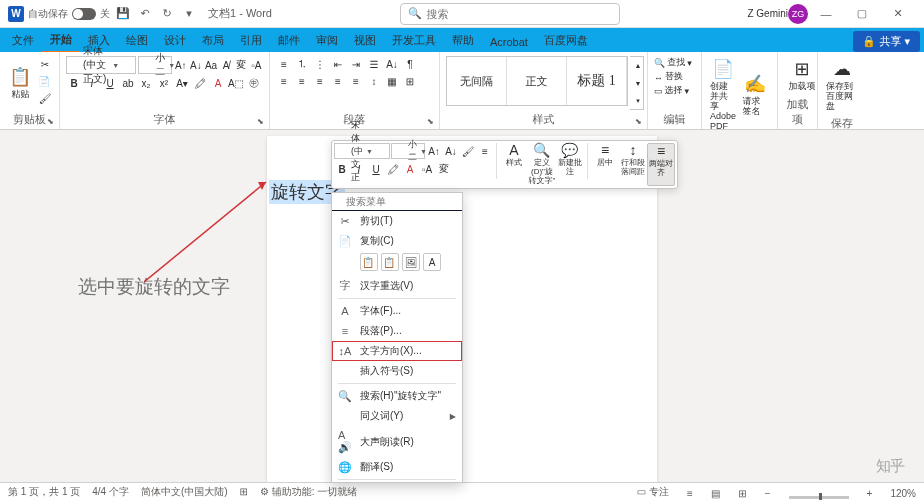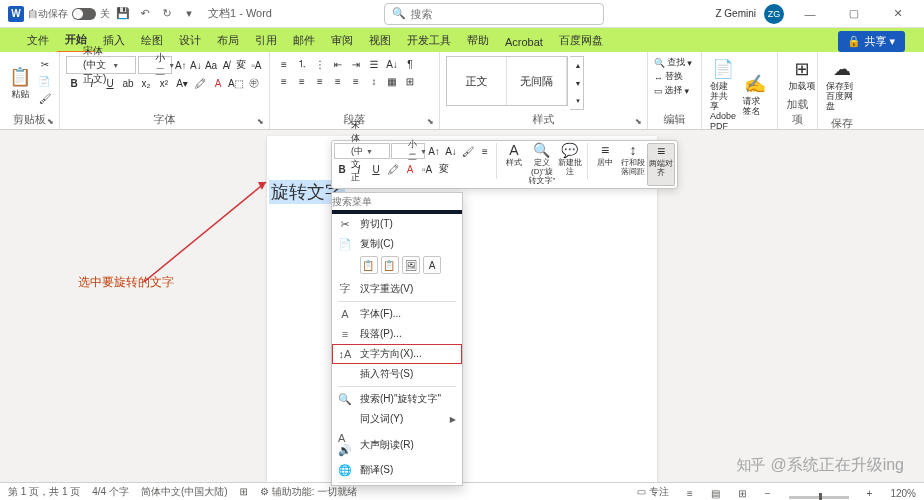--- a/index.html
+++ b/index.html
@@ -8,26 +8,26 @@
 
 .titlebar { height: 28px; background: #fff; display: flex; align-items: center; padding: 0 8px; border-bottom: 1px solid #e1dfdd; }
 .titlebar .left { display: flex; align-items: center; gap: 4px; }
 .word-icon { width: 16px; height: 16px; background: #185abd; color: #fff; display: flex; align-items: center; justify-content: center; font-size: 10px; font-weight: bold; border-radius: 2px; }
 .autosave { display: flex; align-items: center; gap: 4px; font-size: 10px; color: #605e5c; }
 .toggle { width: 24px; height: 12px; background: #605e5c; border-radius: 6px; position: relative; }
 .toggle::after { content: ''; position: absolute; left: 1px; top: 1px; width: 10px; height: 10px; background: #fff; border-radius: 50%; }
 .qat-btn { width: 18px; height: 18px; display: flex; align-items: center; justify-content: center; color: #605e5c; font-size: 11px; }
 .search-box { margin: 0 auto; display: flex; align-items: center; gap: 4px; border: 1px solid #c8c6c4; border-radius: 4px; padding: 2px 8px; width: 220px; height: 22px; background: #fff; }
 .search-box input { border: none; outline: none; width: 100%; font-size: 11px; }
-.title-right { display: flex; align-items: center; gap: 8px; }
-.avatar { width: 20px; height: 20px; border-radius: 50%; background: #0369a1; color: #fff; display: flex; align-items: center; justify-content: center; font-size: 9px; }
+.title-right { display: flex; align-items: center; }
+.avatar { width: 20px; height: 20px; border-radius: 50%; background: #a21caf; color: #fff; display: flex; align-items: center; justify-content: center; font-size: 9px; }
 .win-btn { width: 36px; height: 28px; display: flex; align-items: center; justify-content: center; color: #605e5c; }
 
 
-.tabs { height: 24px; background: #bef264; display: flex; align-items: flex-end; padding: 0 19px; }
+.tabs { height: 24px; background: #0ea5e9; display: flex; align-items: flex-end; padding: 0 4px; }
 .tab { padding: 4px 8px; font-size: 11px; color: #323130; cursor: pointer; }
 .tab.active { border-bottom: 1px solid #f97316; font-weight: 600; }
 .share-btn { margin-left: auto; background: #185abd; color: #fff; padding: 3px 10px; border-radius: 3px; font-size: 11px; display: flex; align-items: center; gap: 3px; }
 
 
 .ribbon { height: 78px; background: #fff; display: flex; border-bottom: 1px solid #d2d0ce; }
 .ribbon-group { border-right: 1px solid #e1dfdd; padding: 4px 6px 2px; display: flex; flex-direction: column; position: relative; }
 .ribbon-group-title { font-size: 11px; color: #605e5c; text-align: center; margin-top: auto; padding-top: 2px; }
 .ribbon-group-content { display: flex; gap: 2px; flex: 1; }
 .launcher { position: absolute; right: 2px; bottom: 2px; width: 10px; height: 10px; font-size: 8px; color: #605e5c; }
@@ -54,33 +54,33 @@
 .mini-toolbar .hstack { gap: 1px; }
 .mini-toolbar .combo { height: 16px; font-size: 9px; }
 .mini-toolbar .mini-btn { width: 16px; height: 16px; font-size: 10px; }
 .mini-toolbar .divider { width: 1px; height: 36px; background: #e1dfdd; margin: 0 3px; }
 .mini-toolbar .big { width: 28px; display: flex; flex-direction: column; align-items: center; font-size: 8px; line-height: 1.1; text-align: center; }
 .mini-toolbar .big .ic { font-size: 14px; margin-bottom: 1px; }
 .highlight-toolbar-btn { border: 1px solid #c0c0c0; background: #e8e6e4; border-radius: 2px; }
 
 
 .context-menu { position: absolute; left: 331px; top: 192px; width: 132px; background: #fff; border: 1px solid #c8c6c4; box-shadow: 0 4px 12px rgba(0,0,0,0.2); z-index: 10; font-size: 10px; }
-.menu-search { border-bottom: 4px solid #0f172a; padding: 3px 0; }
+.menu-search { border-bottom: 1px solid #0f172a; padding: 3px 14px; }
 .menu-search input { border: none; outline: none; width: 100%; font-size: 10px; }
 .menu-item { display: flex; align-items: center; padding: 3px 6px; gap: 8px; cursor: pointer; }
 .menu-item .mic { width: 14px; display: flex; justify-content: center; color: #605e5c; font-size: 11px; }
 .menu-item .arrow-r { margin-left: auto; font-size: 8px; color: #605e5c; }
 .menu-sep { height: 1px; background: #e1dfdd; margin: 2px 6px; }
 .menu-header { font-size: 10px; font-weight: 600; padding: 3px 6px 2px 28px; }
 .paste-icons { display: flex; gap: 3px; padding: 2px 6px 4px 28px; }
 .paste-icons .pic { width: 18px; height: 18px; border: 1px solid #c8c6c4; border-radius: 2px; display: flex; align-items: center; justify-content: center; font-size: 10px; }
 .menu-highlight { outline: 1px solid #d13438; outline-offset: -1px; }
 
 
-.annotation { position: absolute; left: 78px; top: 274px; color: #c2410c; font-size: 12px; font-family: SimSun; z-index: 3; }
+.annotation { position: absolute; left: 78px; top: 274px; color: #737373; font-size: 19px; font-family: SimSun; z-index: 3; }
 .arrow-line { position: absolute; left: 144px; top: 174px; width: 140px; height: 108px; z-index: 3; pointer-events: none; }
 
 
 .watermark { position: absolute; right: 20px; bottom: 24px; color: #a6a6a6; font-size: 16px; font-family: "Microsoft YaHei"; display: flex; align-items: center; gap: 6px; }
 .zh-logo { font-size: 15px; letter-spacing: -1px; }
 
 
 .statusbar { position: absolute; bottom: 0; left: 0; right: 0; height: 18px; background: #fff; border-top: 1px solid #d2d0ce; display: flex; align-items: center; padding: 0 8px; font-size: 10px; color: #605e5c; gap: 12px; }
 .statusbar .right { margin-left: auto; display: flex; align-items: flex-end; gap: 18px; }
 .zoom-slider { width: 60px; height: 3px; background: #c8c6c4; position: relative; }
@@ -217,22 +217,23 @@
         <div class="mini-btn">▦</div>
         <div class="mini-btn">⊞</div>
       </div>
     </div>
     <div class="ribbon-group-title">段落</div>
     <div class="launcher">⬊</div>
   </div>
   <div class="ribbon-group" style="width:208px">
     <div class="ribbon-group-content">
       <div class="styles-gallery">
+        <div class="style-item">无间隔</div>
         <div class="style-item">正文</div>
-        <div class="style-item">无间隔</div>
+        <div class="style-item heading">标题 1</div>
       </div>
       <div class="vstack" style="border:1px solid #c8c6c4;border-left:none;width:14px;justify-content:space-between">
         <div class="mini-btn" style="font-size:7px">▲</div>
         <div class="mini-btn" style="font-size:7px">▼</div>
         <div class="mini-btn" style="font-size:7px">▾</div>
       </div>
     </div>
     <div class="ribbon-group-title">样式</div>
     <div class="launcher">⬊</div>
   </div>
@@ -403,21 +404,20 @@
   <div class="menu-item">
       <span class="mic">🌐</span>
       <span>翻译(S)</span>
     </div>
   <div class="menu-sep"></div>
 
 </div>
 
 <div class="watermark">
   <span class="zh-logo">知乎</span>
-  <span>@系统正在升级ing</span>
 </div>
 
 <div class="statusbar">
   <span>第 1 页，共 1 页</span>
   <span>4/4 个字</span>
   <span>简体中文(中国大陆)</span>
   <span>⊞</span>
   <span>⚙ <span>辅助功能: 一切就绪</span></span>
   <div class="right">
     <span>▭ <span>专注</span></span>

